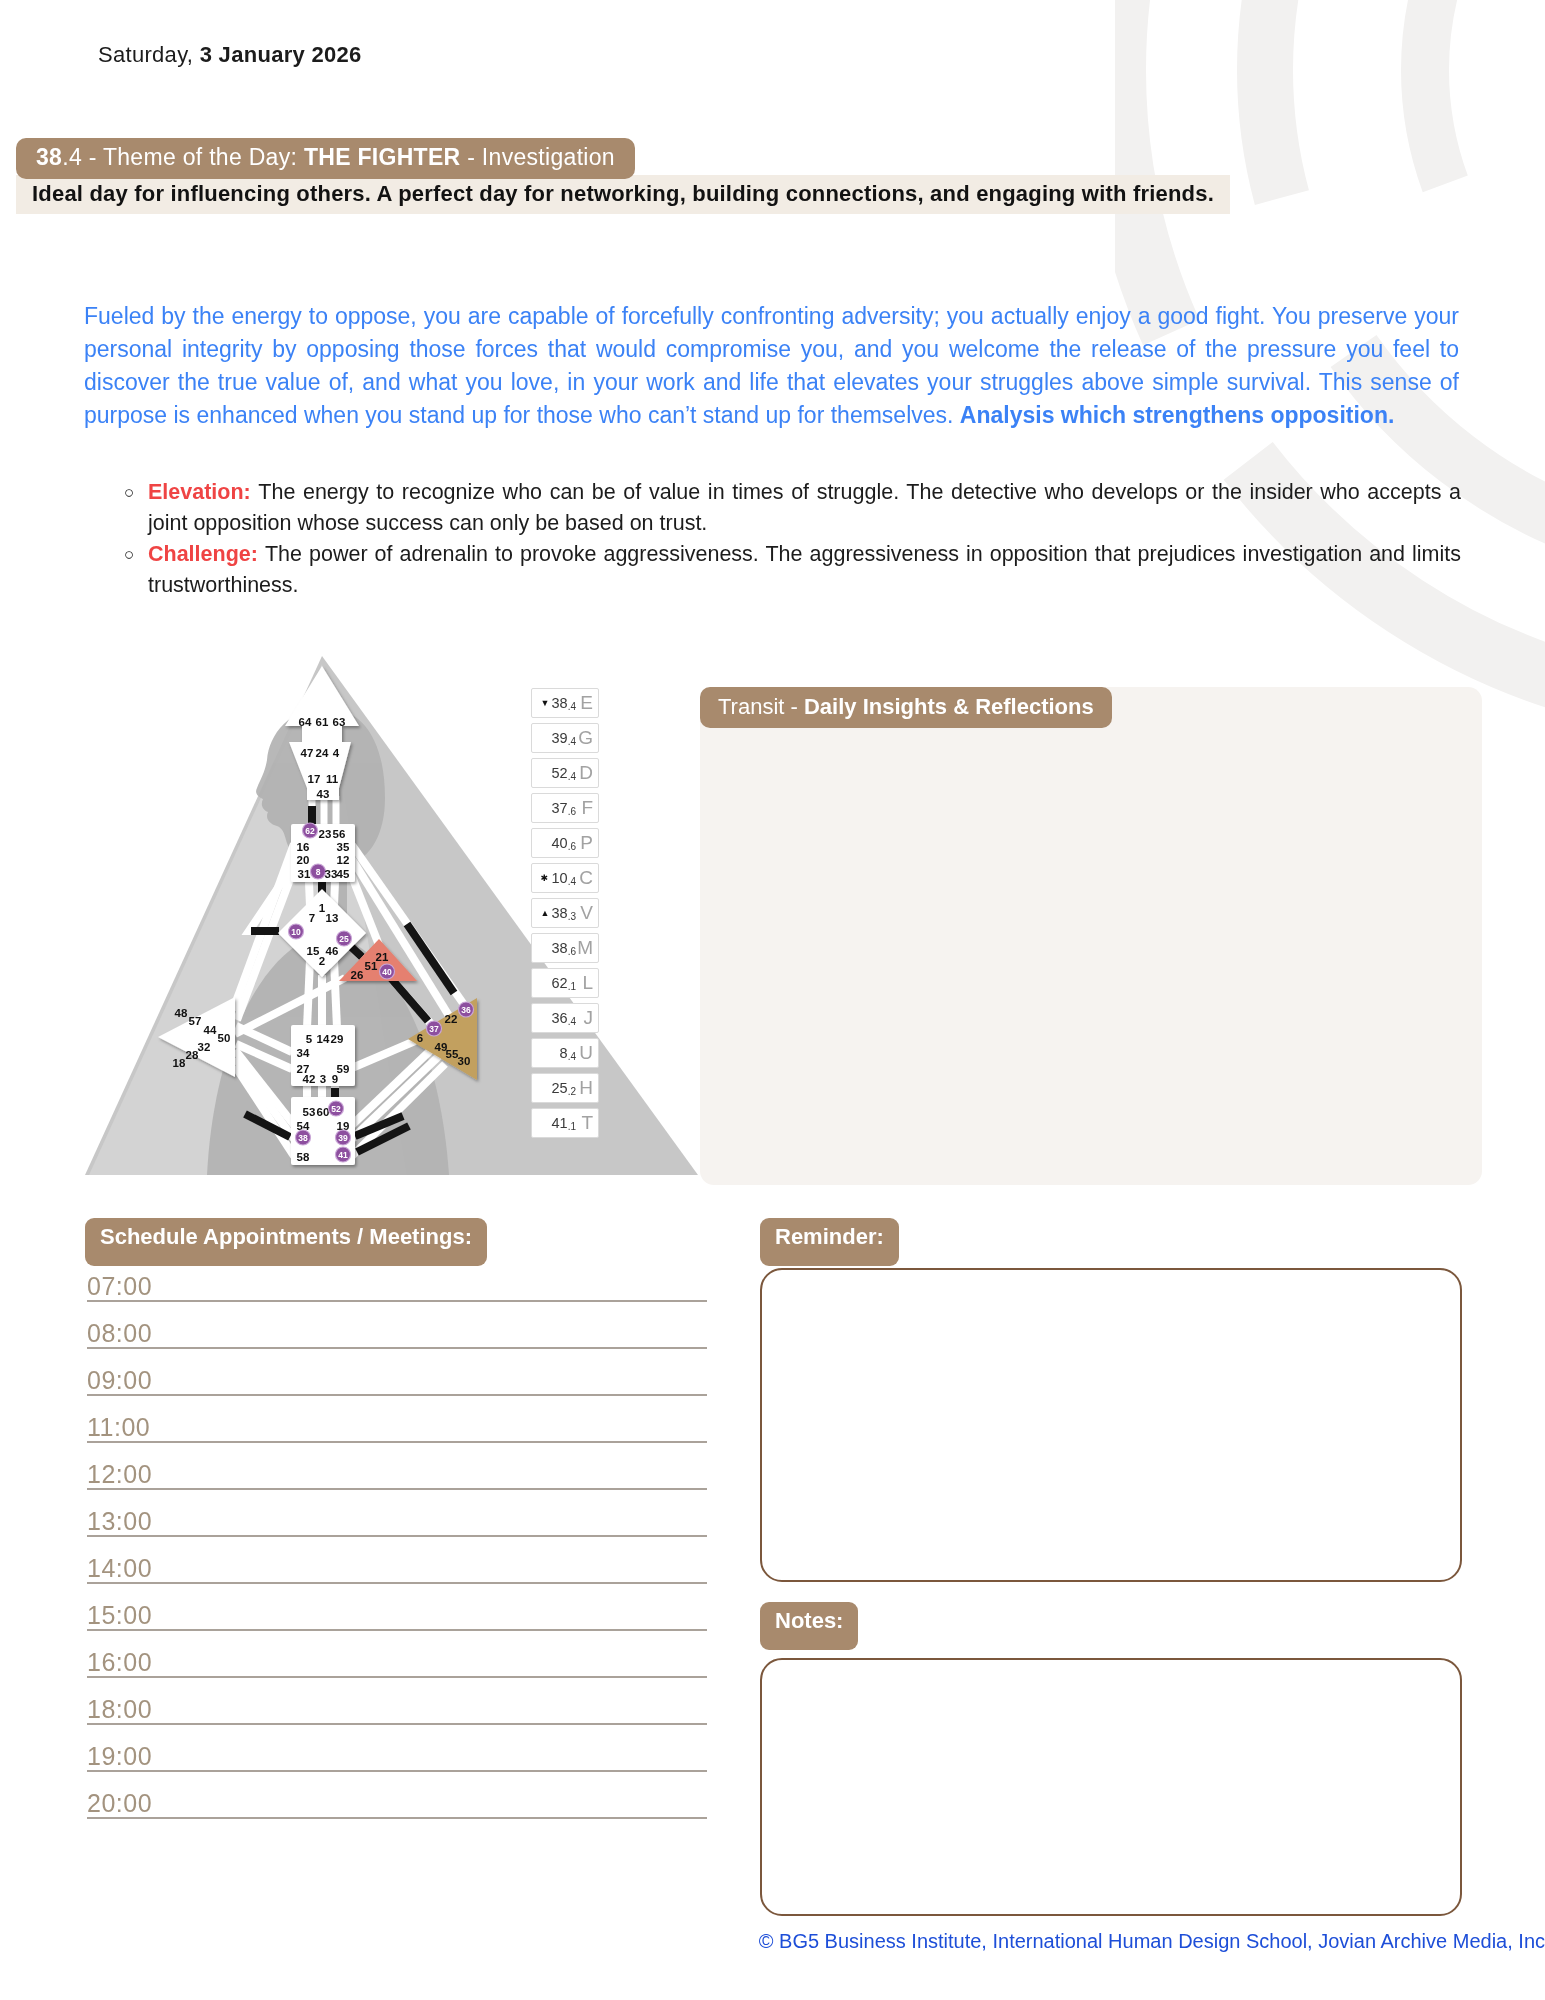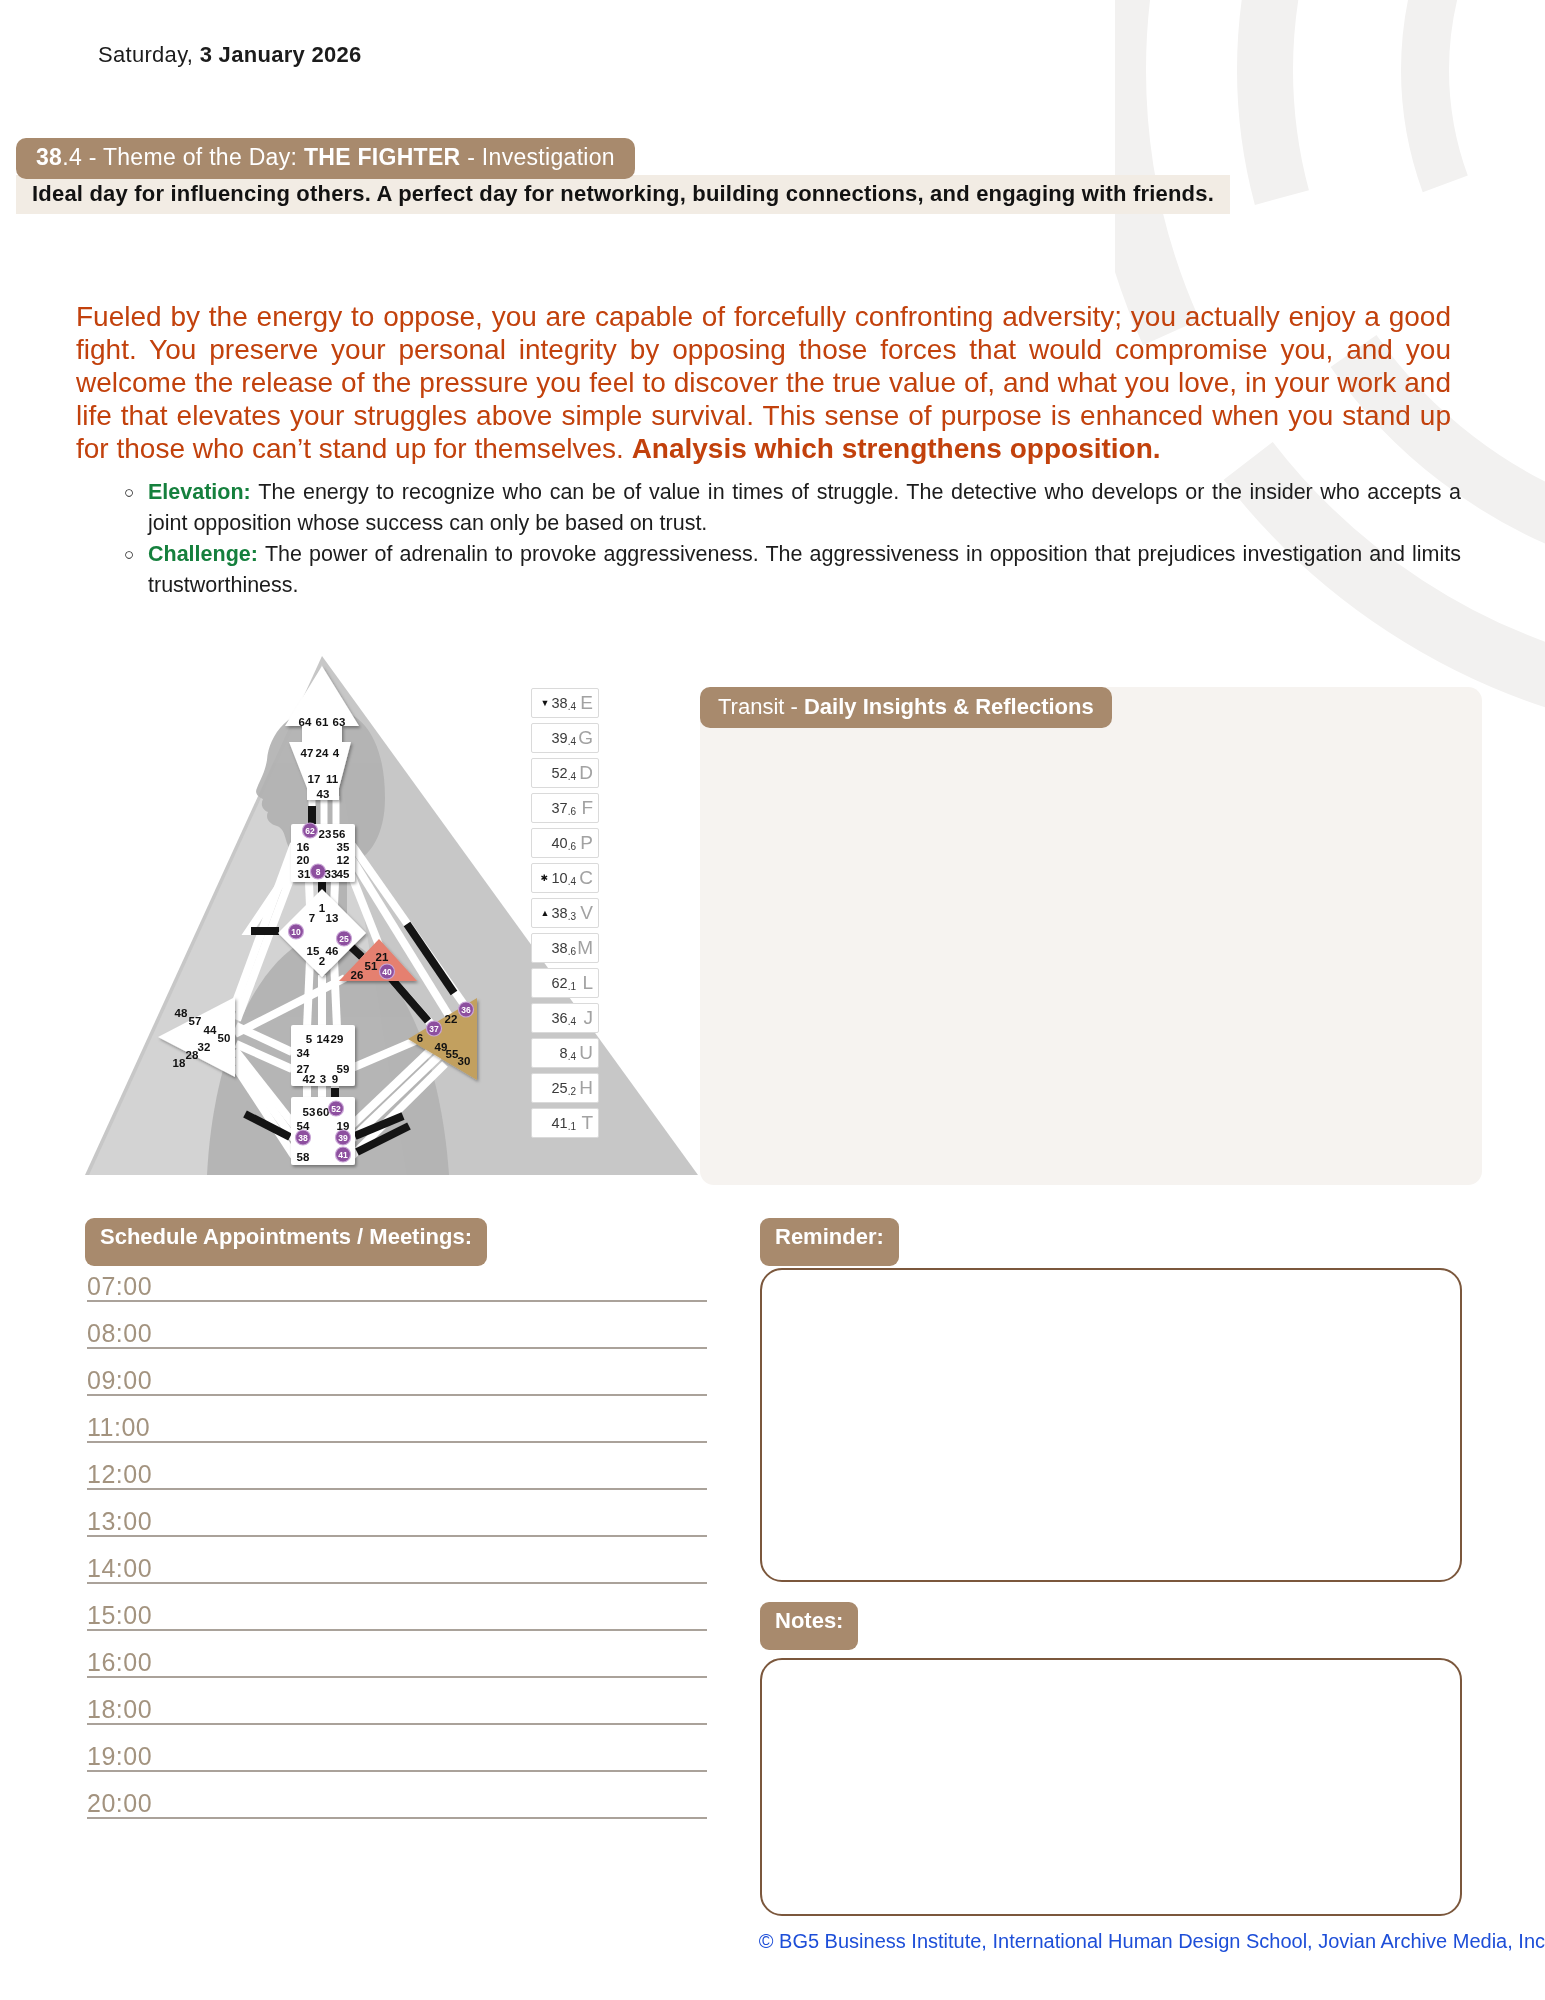--- a/index.html
+++ b/index.html
@@ -17,28 +17,28 @@
     display:inline-block;background:#a88a6d;color:#fff;font-size:23px;
     padding:6px 20px 8px;border-radius:10px;letter-spacing:.3px;position:relative;z-index:2;
   }
   .theme-badge b{font-weight:bold;}
   .theme-sub{
     display:inline-block;background:#f2ece4;color:#121212;font-weight:bold;font-size:22px;
     padding:6px 16px 7px;margin-top:-4px;letter-spacing:.2px;position:relative;z-index:1;
   }
   
   .desc{
-    position:absolute;left:76px;top:300px;width:1375px;font-size:28px;line-height:33px;
-    text-align:justify;color:#c2410c;
+    position:absolute;left:84px;top:300px;width:1375px;font-size:23px;line-height:33px;
+    text-align:justify;color:#3b82f6;
   }
   .desc b{font-weight:bold;}
   .bullets{position:absolute;left:86px;top:477px;width:1375px;margin:0;padding:0;list-style:none;}
   .bullets li{position:relative;padding-left:62px;font-size:21.5px;line-height:31px;text-align:justify;}
   .bullets li .marker{position:absolute;left:38px;top:0;font-size:17px;color:#222;}
-  .bullets li .blabel{font-weight:bold;color:#15803d;}
+  .bullets li .blabel{font-weight:bold;color:#ef4444;}
   
   .bodygraph{position:absolute;left:85px;top:648px;z-index:1;}
   
   .planets{position:absolute;left:531px;top:688px;z-index:2;}
   .planet-box{
     width:68px;height:30px;box-sizing:border-box;background:#fff;border:1px solid #dadada;
     border-radius:2px;margin-bottom:5px;display:flex;align-items:center;justify-content:flex-end;
     padding:0 5px 0 3px;
   }
   .planet-box .p-icon{width:11px;font-size:9px;color:#111;text-align:left;flex:0 0 auto;}

